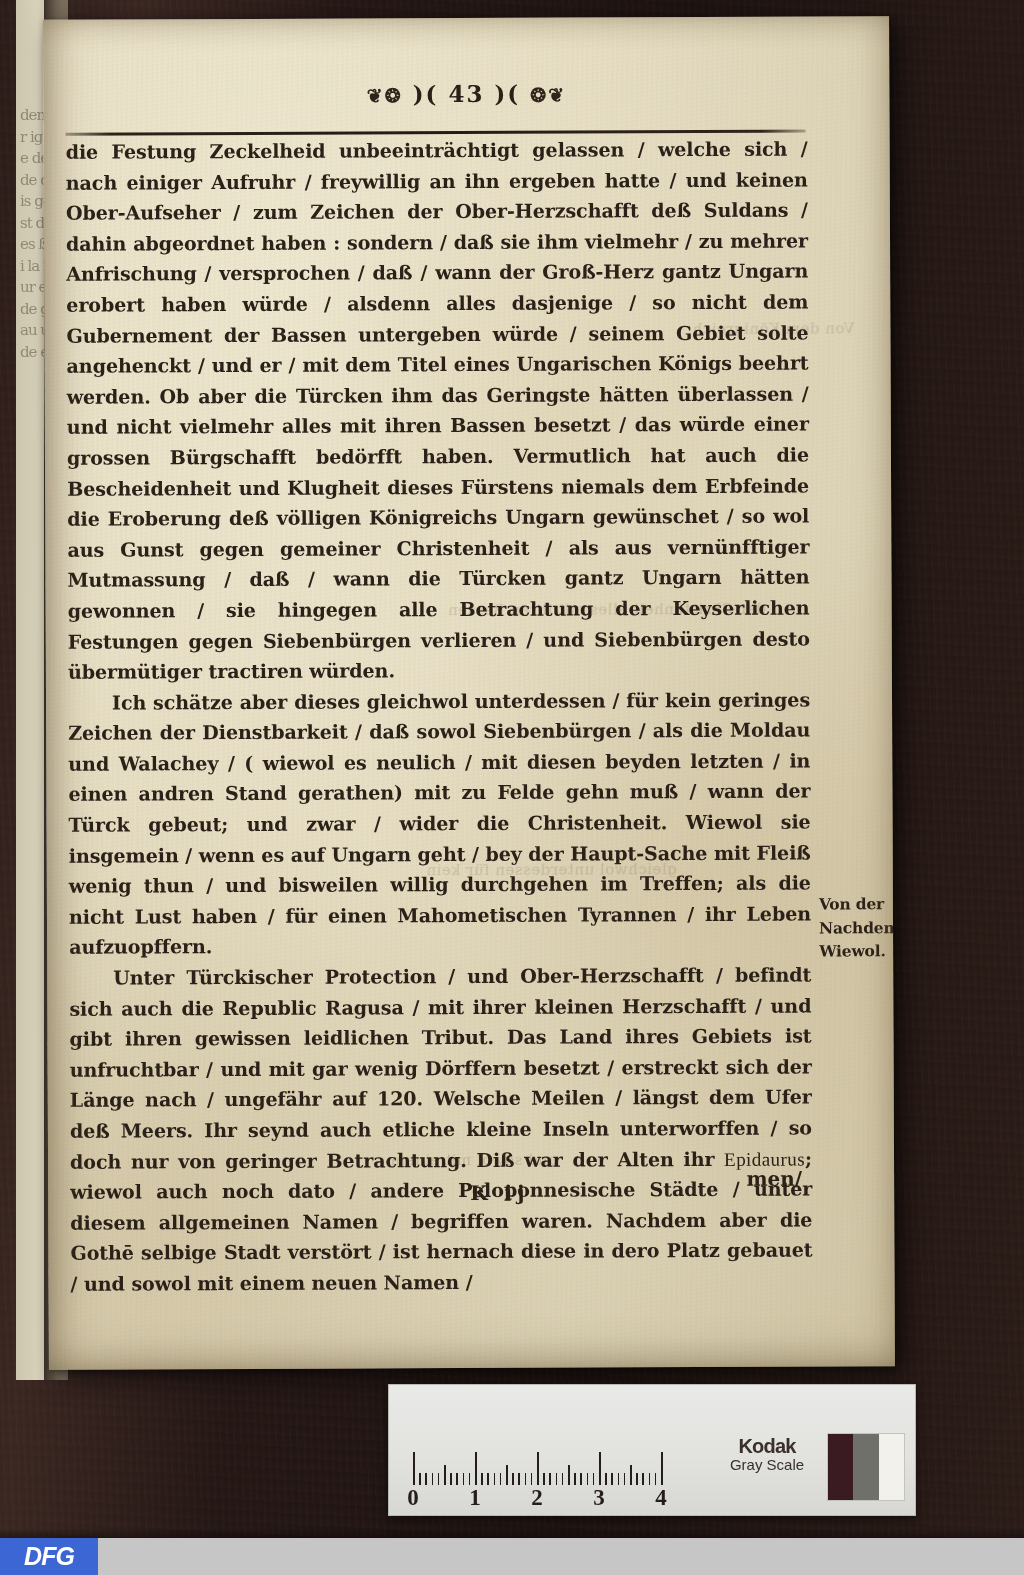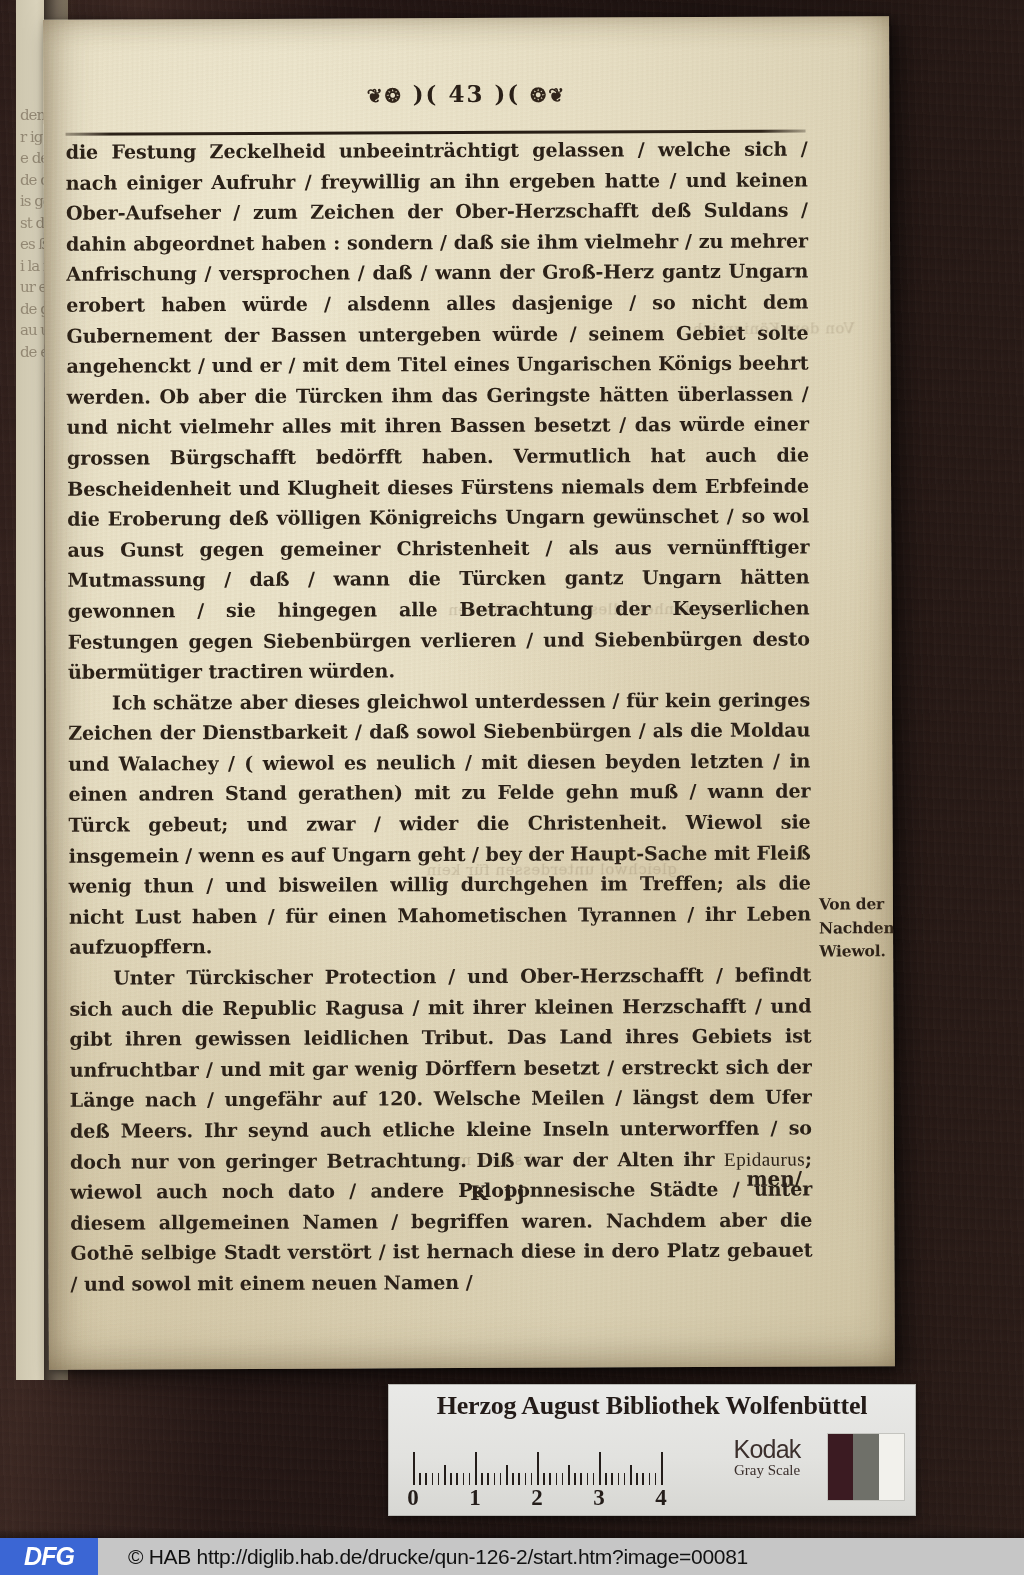--- a/index.html
+++ b/index.html
@@ -239,27 +239,27 @@
     transform: translateX(-50%);
   }
   .kodak-wrap {
     position: absolute;
     left: 318px; top: 50px;
     width: 120px;
     text-align: center;
   }
   .kodak-word {
     font-family: "Liberation Sans", sans-serif;
-    font-weight: normal;
-    font-size: 25px;
+    font-weight: bold;
+    font-size: 20px;
     color: #3b2f2c;
     letter-spacing: -0.8px;
   }
   .kodak-sub {
-    font-family: Liberation Serif, serif;
+    font-family: Liberation Sans, sans-serif;
     font-size: 15px;
     color: #3b2f2c;
     margin-top: -2px;
   }
   .patches {
     position: absolute;
     left: 438px; top: 48px;
     width: 76px; height: 66px;
     display: flex;
     border: 1px solid #c4c4bf;
@@ -354,21 +354,20 @@
     <div class="sig-row">
       <span class="signature">K ij</span>
       <span class="catchword">men/</span>
     </div>
 
   </div>
   <div class="leaf-edge-dark"></div>
 </div>
 
 <div class="target-card">
-  <div class="target-title">Herzog August Bibliothek Wolfenbüttel</div>
 
   <div class="ruler" id="ruler">
       <div class="tick major" style="left: 10px;"></div>
       <div class="tick minor" style="left: 16.2px;"></div>
       <div class="tick minor" style="left: 22.4px;"></div>
       <div class="tick minor" style="left: 28.6px;"></div>
       <div class="tick minor" style="left: 34.8px;"></div>
       <div class="tick mid" style="left: 41px;"></div>
       <div class="tick minor" style="left: 47.2px;"></div>
       <div class="tick minor" style="left: 53.4px;"></div>
@@ -422,14 +421,13 @@
       <div class="patch" style="background: rgb(111, 112, 105);"></div>
       <div class="patch" style="background: rgb(242, 241, 236);"></div>
     </div>
 </div>
 
 <div class="footer-shadow"></div>
 <div class="footer-bar">
   <div class="dfg-logo">
     <span class="dfg-text">DFG</span>
   </div>
-  <div class="footer-url">© HAB http://diglib.hab.de/drucke/qun-126-2/start.htm?image=00081</div>
 </div>
 
 </body></html>

